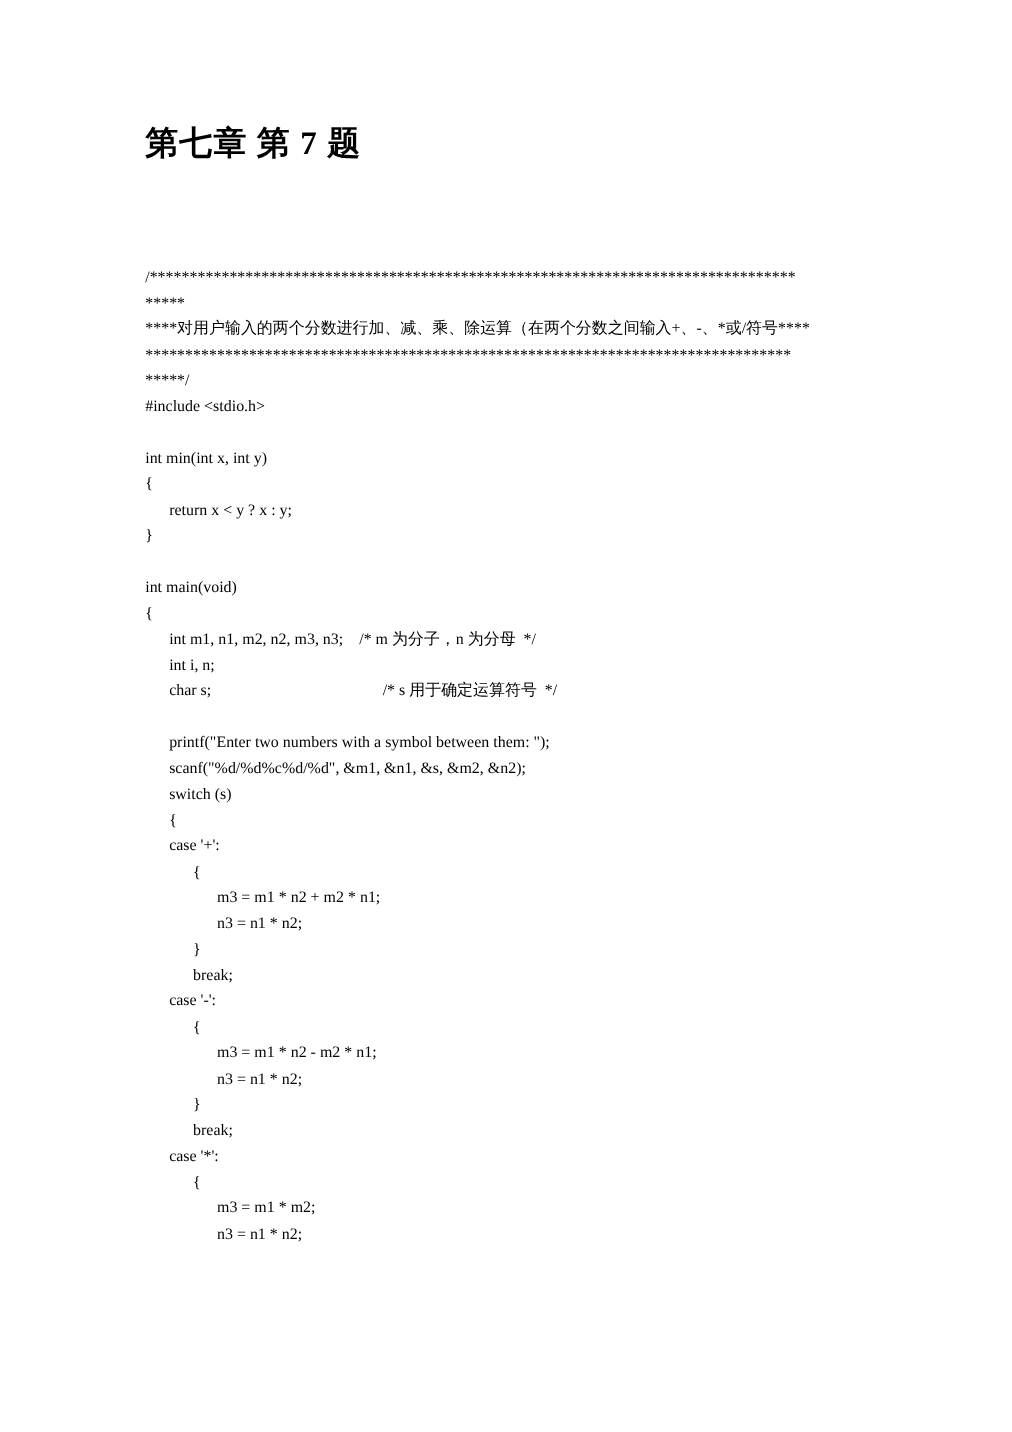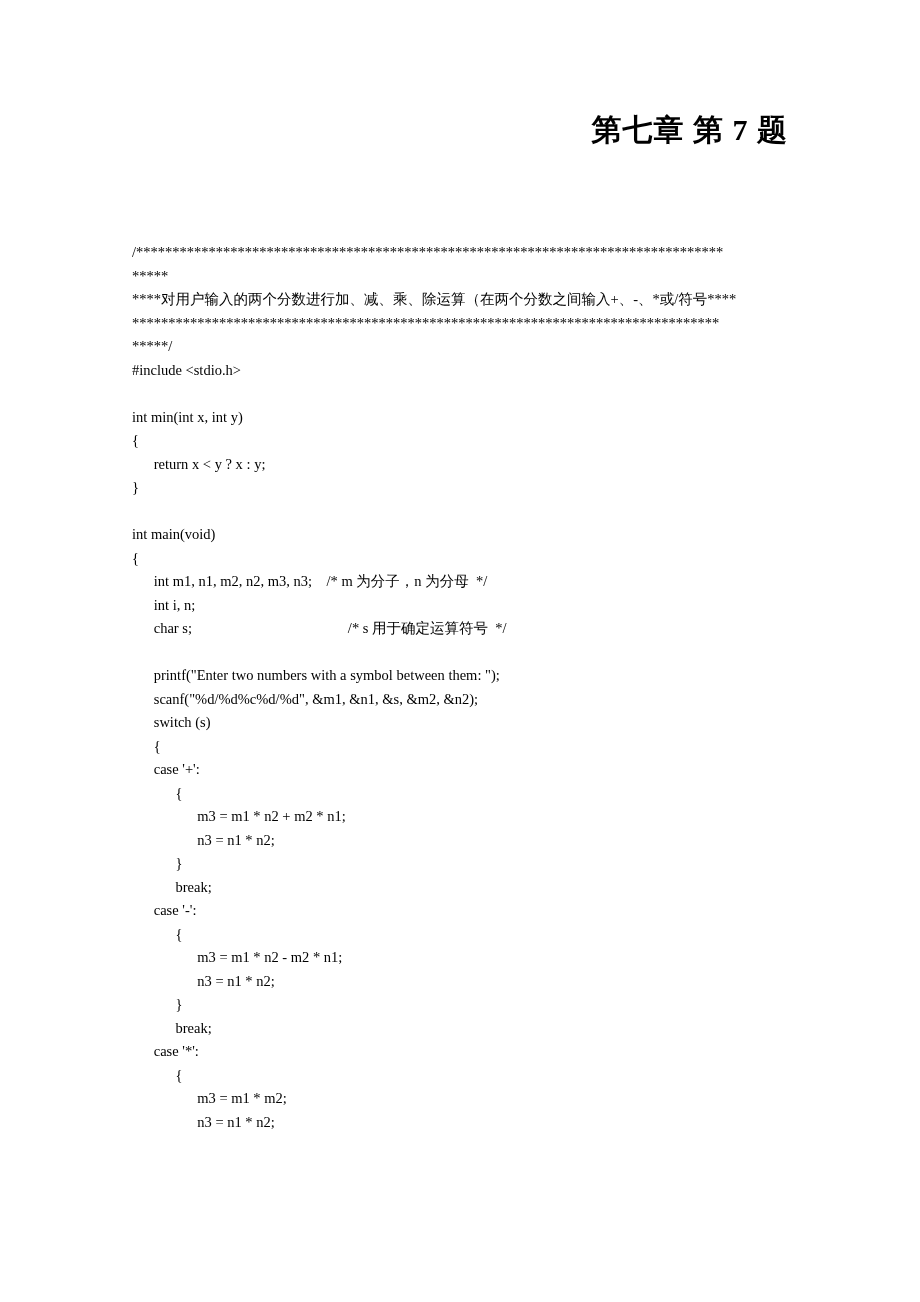--- a/index.html
+++ b/index.html
@@ -7,21 +7,21 @@
     padding: 0;
     background: #ffffff;
     font-family: "Times New Roman", "SimSun", serif;
     width: 920px;
   }
   .page {
     padding: 110px 132px 60px 132px;
     box-sizing: border-box;
   }
   .title {
-    text-align: right;
+    text-align: left;
     font-size: 30px;
     font-weight: bold;
     font-family: "STKaiti", "KaiTi", "SimSun", serif;
     margin-bottom: 90px;
     letter-spacing: 1px;
   }
   .code {
     font-size: 14.5px;
     line-height: 23.5px;
     white-space: pre;

